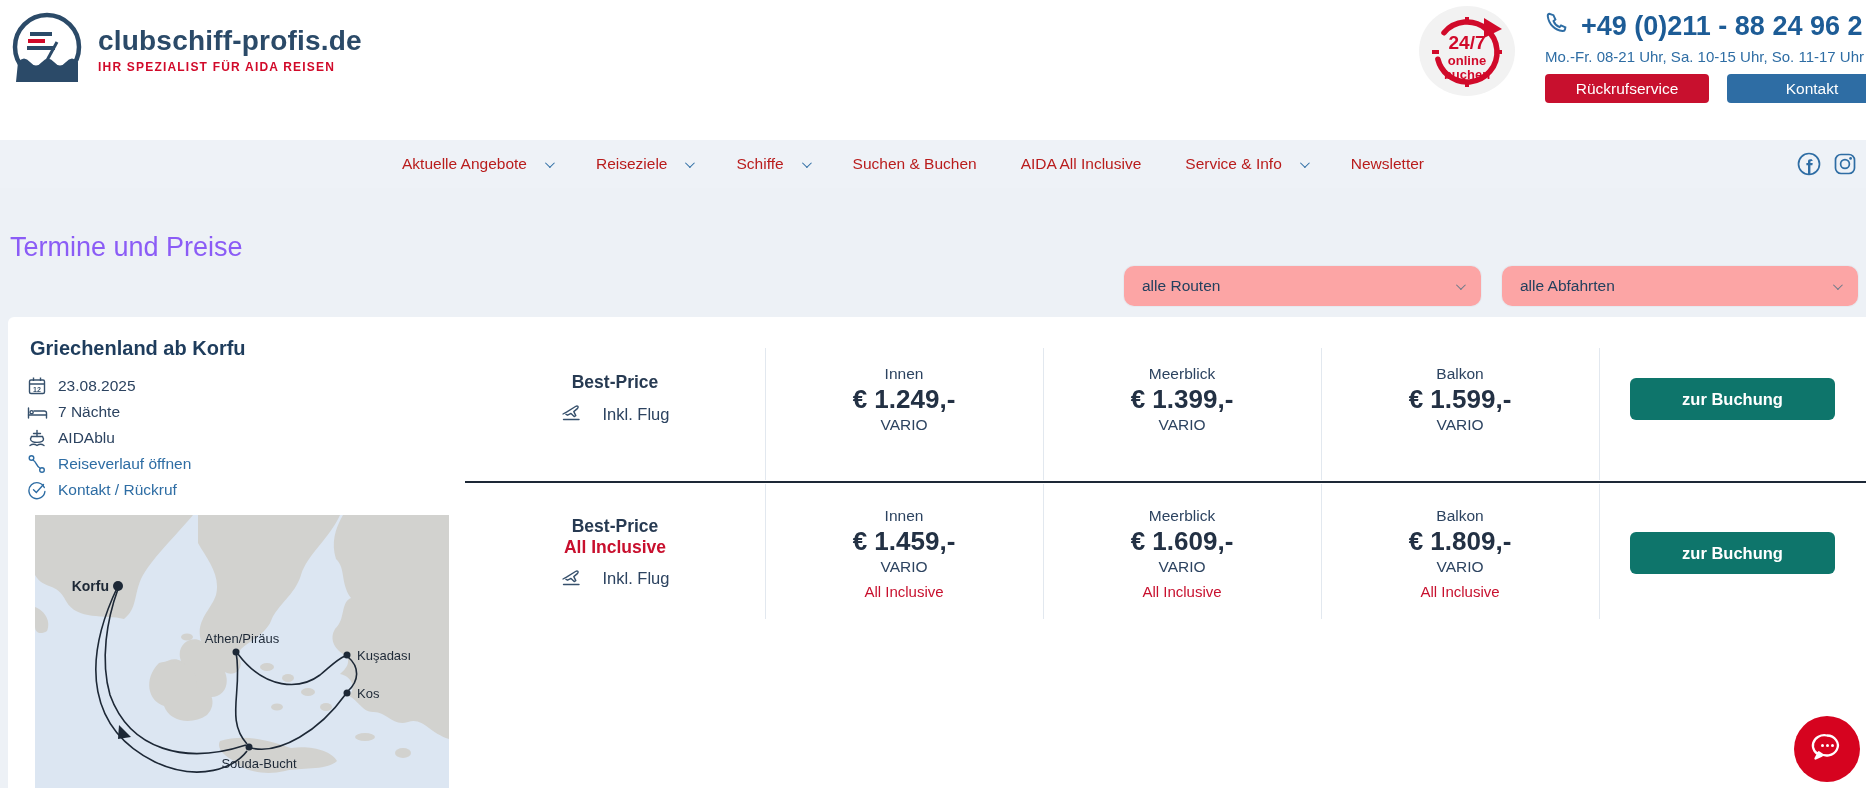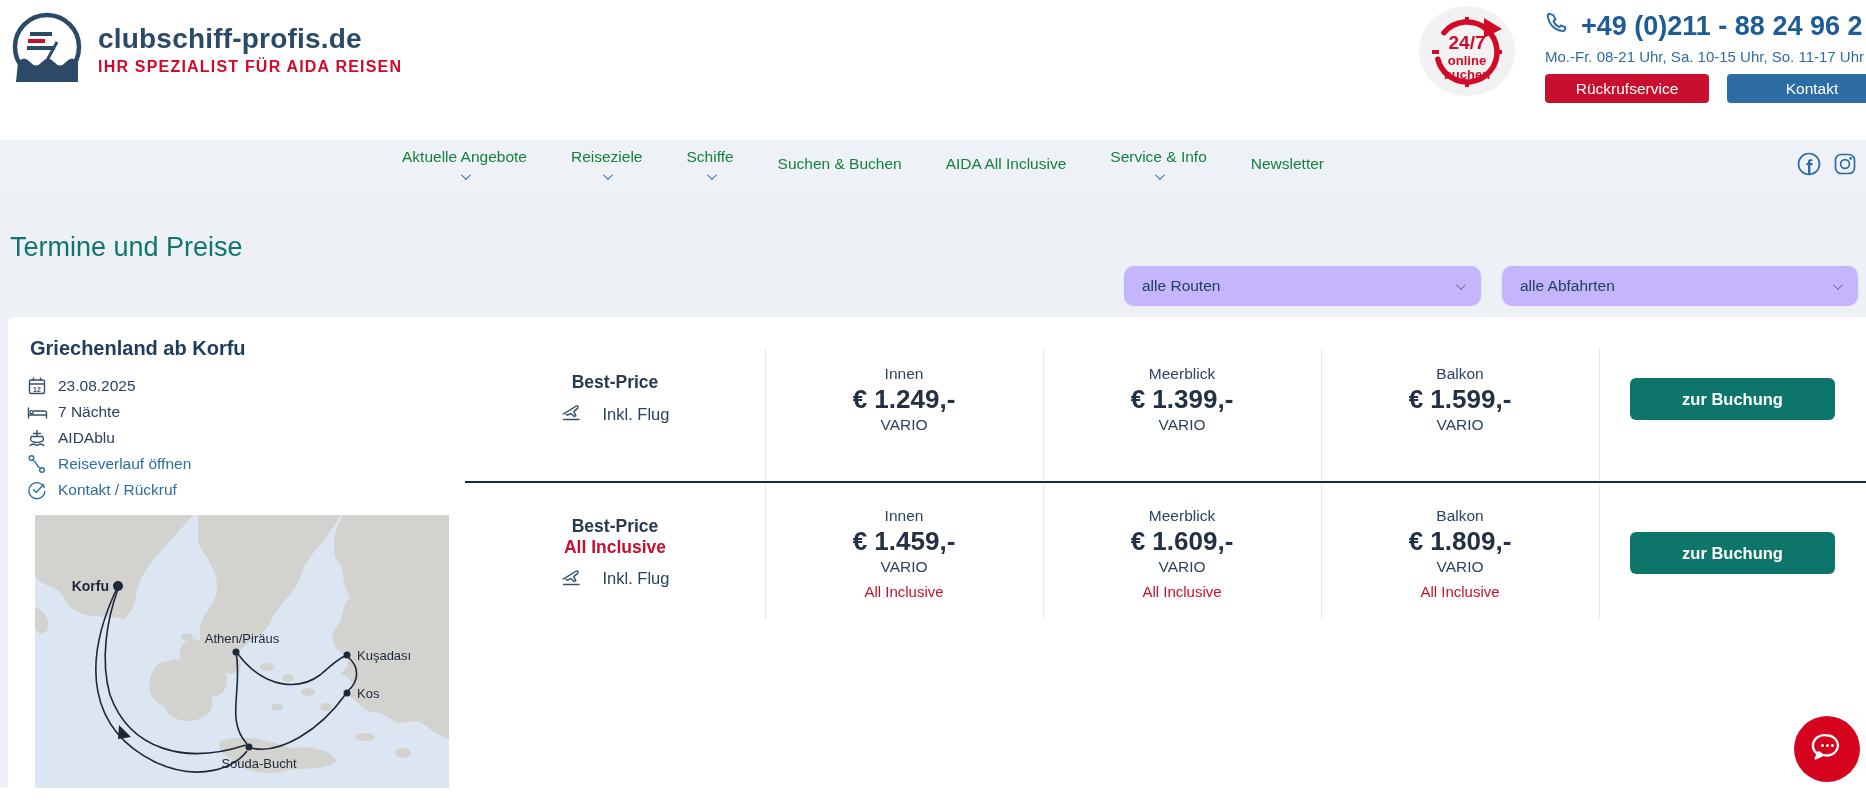--- a/index.html
+++ b/index.html
@@ -4,43 +4,43 @@
 <style>
   * { margin:0; padding:0; box-sizing:border-box; }
   html,body { background:#fff; }
   body { font-family:"Liberation Sans", sans-serif; }
   .page { position:relative; width:1866px; height:788px; overflow:hidden; background:#fff; }
 
   
   .header { position:absolute; left:0; top:0; width:1866px; height:140px; background:#fff; }
   .logo-wrap { position:absolute; left:12px; top:12px; display:flex; align-items:center; gap:16px; cursor:pointer; }
   .logo-title { font-size:28px; font-weight:bold; color:#2b4a68; letter-spacing:.2px; }
-  .logo-sub { font-size:16px; font-weight:bold; color:#d10a2a; letter-spacing:1.2px; margin-top:3px; }
+  .logo-sub { font-size:12px; font-weight:bold; color:#d10a2a; letter-spacing:1.2px; margin-top:3px; }
 
   .badge-247 { position:absolute; left:1418px; top:5px; width:98px; height:92px; }
 
   .phone-block { position:absolute; left:1545px; top:10px; width:420px; }
   .phone-row { display:flex; align-items:center; gap:10px; color:#1d5c96; font-size:27px; font-weight:bold; white-space:nowrap; cursor:pointer; }
   .hours { color:#2e6da4; font-size:15px; margin-top:5px; white-space:nowrap; }
   .hdr-btns { display:flex; gap:18px; margin-top:9px; }
   .hdr-btn { height:29px; display:flex; align-items:center; justify-content:center; color:#ffffff; font-size:15.5px; border-radius:4px; cursor:pointer; white-space:nowrap; }
   .btn-callback { background:#c8102e; width:164px; }
   .btn-contact  { background:#2e6da4; width:170px; }
 
   
   .navbar { position:absolute; left:0; top:140px; width:1866px; height:48px; background:#eef2f7; display:flex; align-items:center; padding-left:402px; gap:44px; }
-  .nav-item { color:#15803d; font-size:15.5px; display:flex; align-items:center; gap:7px; cursor:pointer; white-space:nowrap;flex-direction:column; }
+  .nav-item { color:#b91c1c; font-size:15.5px; display:flex; align-items:center; gap:18px; cursor:pointer; white-space:nowrap; }
   .chev { width:7px; height:7px; border-right:1.5px solid #2e6da4; border-bottom:1.5px solid #2e6da4; transform:rotate(45deg) translateY(-2px); display:inline-block; }
   .socials { position:absolute; right:8px; top:0; height:48px; display:flex; align-items:center; gap:10px; }
   .soc { width:26px; height:26px; cursor:pointer; }
 
   
   .main-bg { position:absolute; left:0; top:188px; width:1866px; height:612px; background:#edf1f6; }
-  .page-title { position:absolute; left:10px; top:232px; font-size:27px; color:#0f766e;text-align:center; }
-  .select { position:absolute; top:266px; height:40px; background:#c4b5fd; border-radius:10px; display:flex; align-items:center; padding:0 18px; color:#23405e; font-size:15.5px; cursor:pointer; box-shadow:0 0 0 1px #e6eaf0; }
+  .page-title { position:absolute; left:10px; top:232px; font-size:27px; color:#8b5cf6;text-align:center; }
+  .select { position:absolute; top:266px; height:40px; background:#fca5a5; border-radius:10px; display:flex; align-items:center; padding:0 18px; color:#23405e; font-size:15.5px; cursor:pointer; box-shadow:0 0 0 1px #e6eaf0; }
   .select .chev { border-color:#6a7a8a; margin-left:auto; }
   .sel-routes { left:1124px; width:357px; }
   .sel-dep { left:1502px; width:356px; }
 
   
   .card { position:absolute; left:8px; top:317px; width:1858px; height:483px; background:#fff; border-radius:6px 0 0 0; overflow:hidden; }
   .trip-title { position:absolute; left:22px; top:20px; font-size:20px; font-weight:bold; color:#1e3c5c; }
   .details { position:absolute; left:18px; top:56px; }
   .d-row { display:flex; align-items:center; gap:10px; height:26px; font-size:15.5px; color:#2c4360; }
   .d-row .ic { width:22px; display:flex; justify-content:center; }

